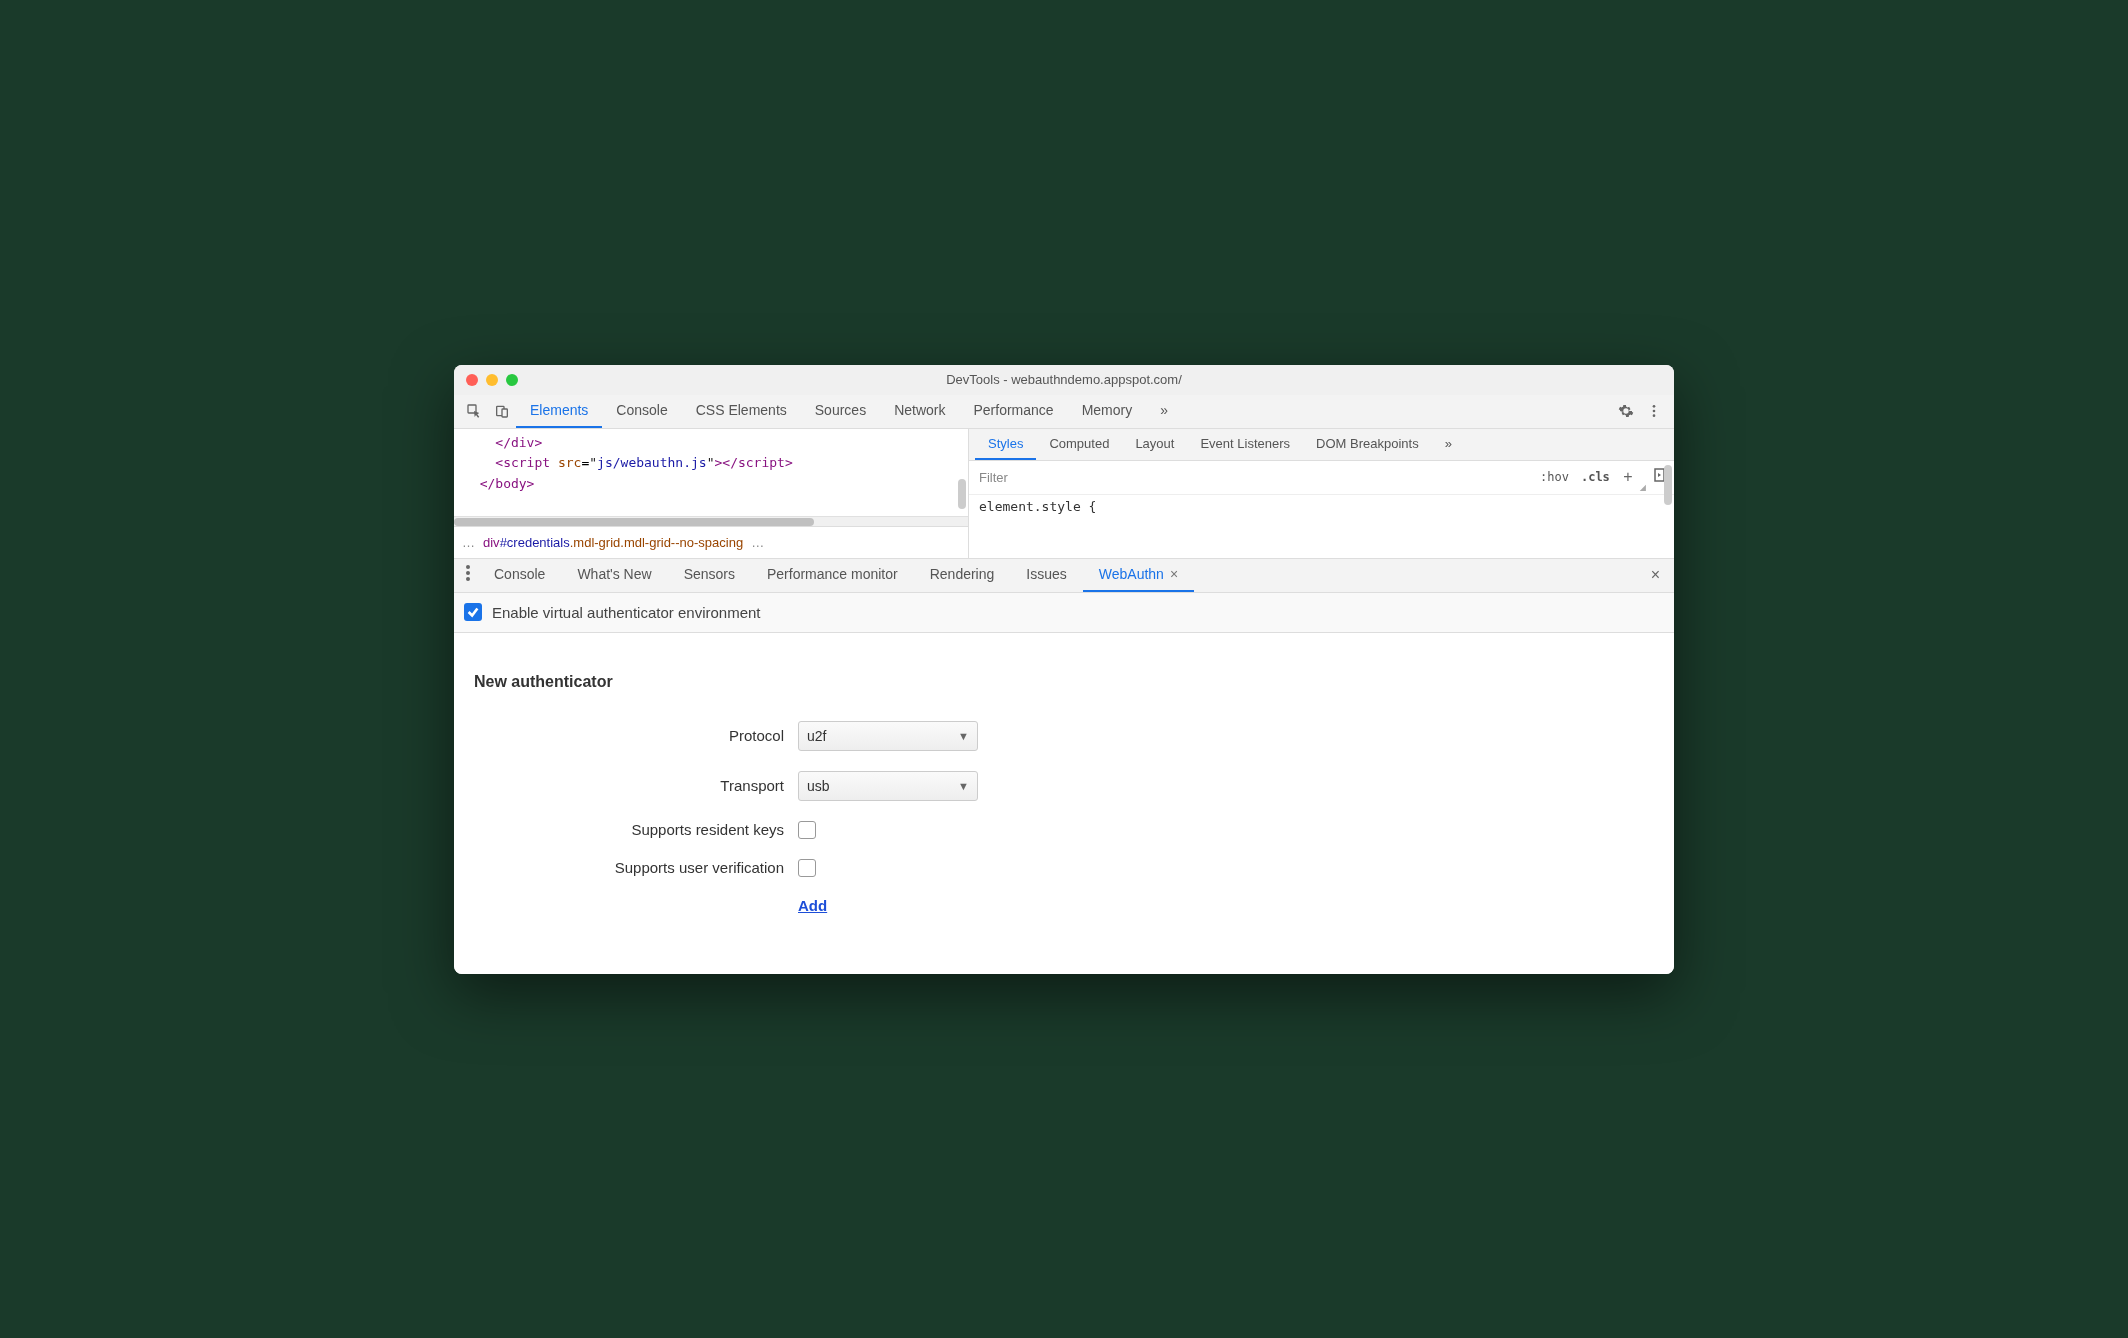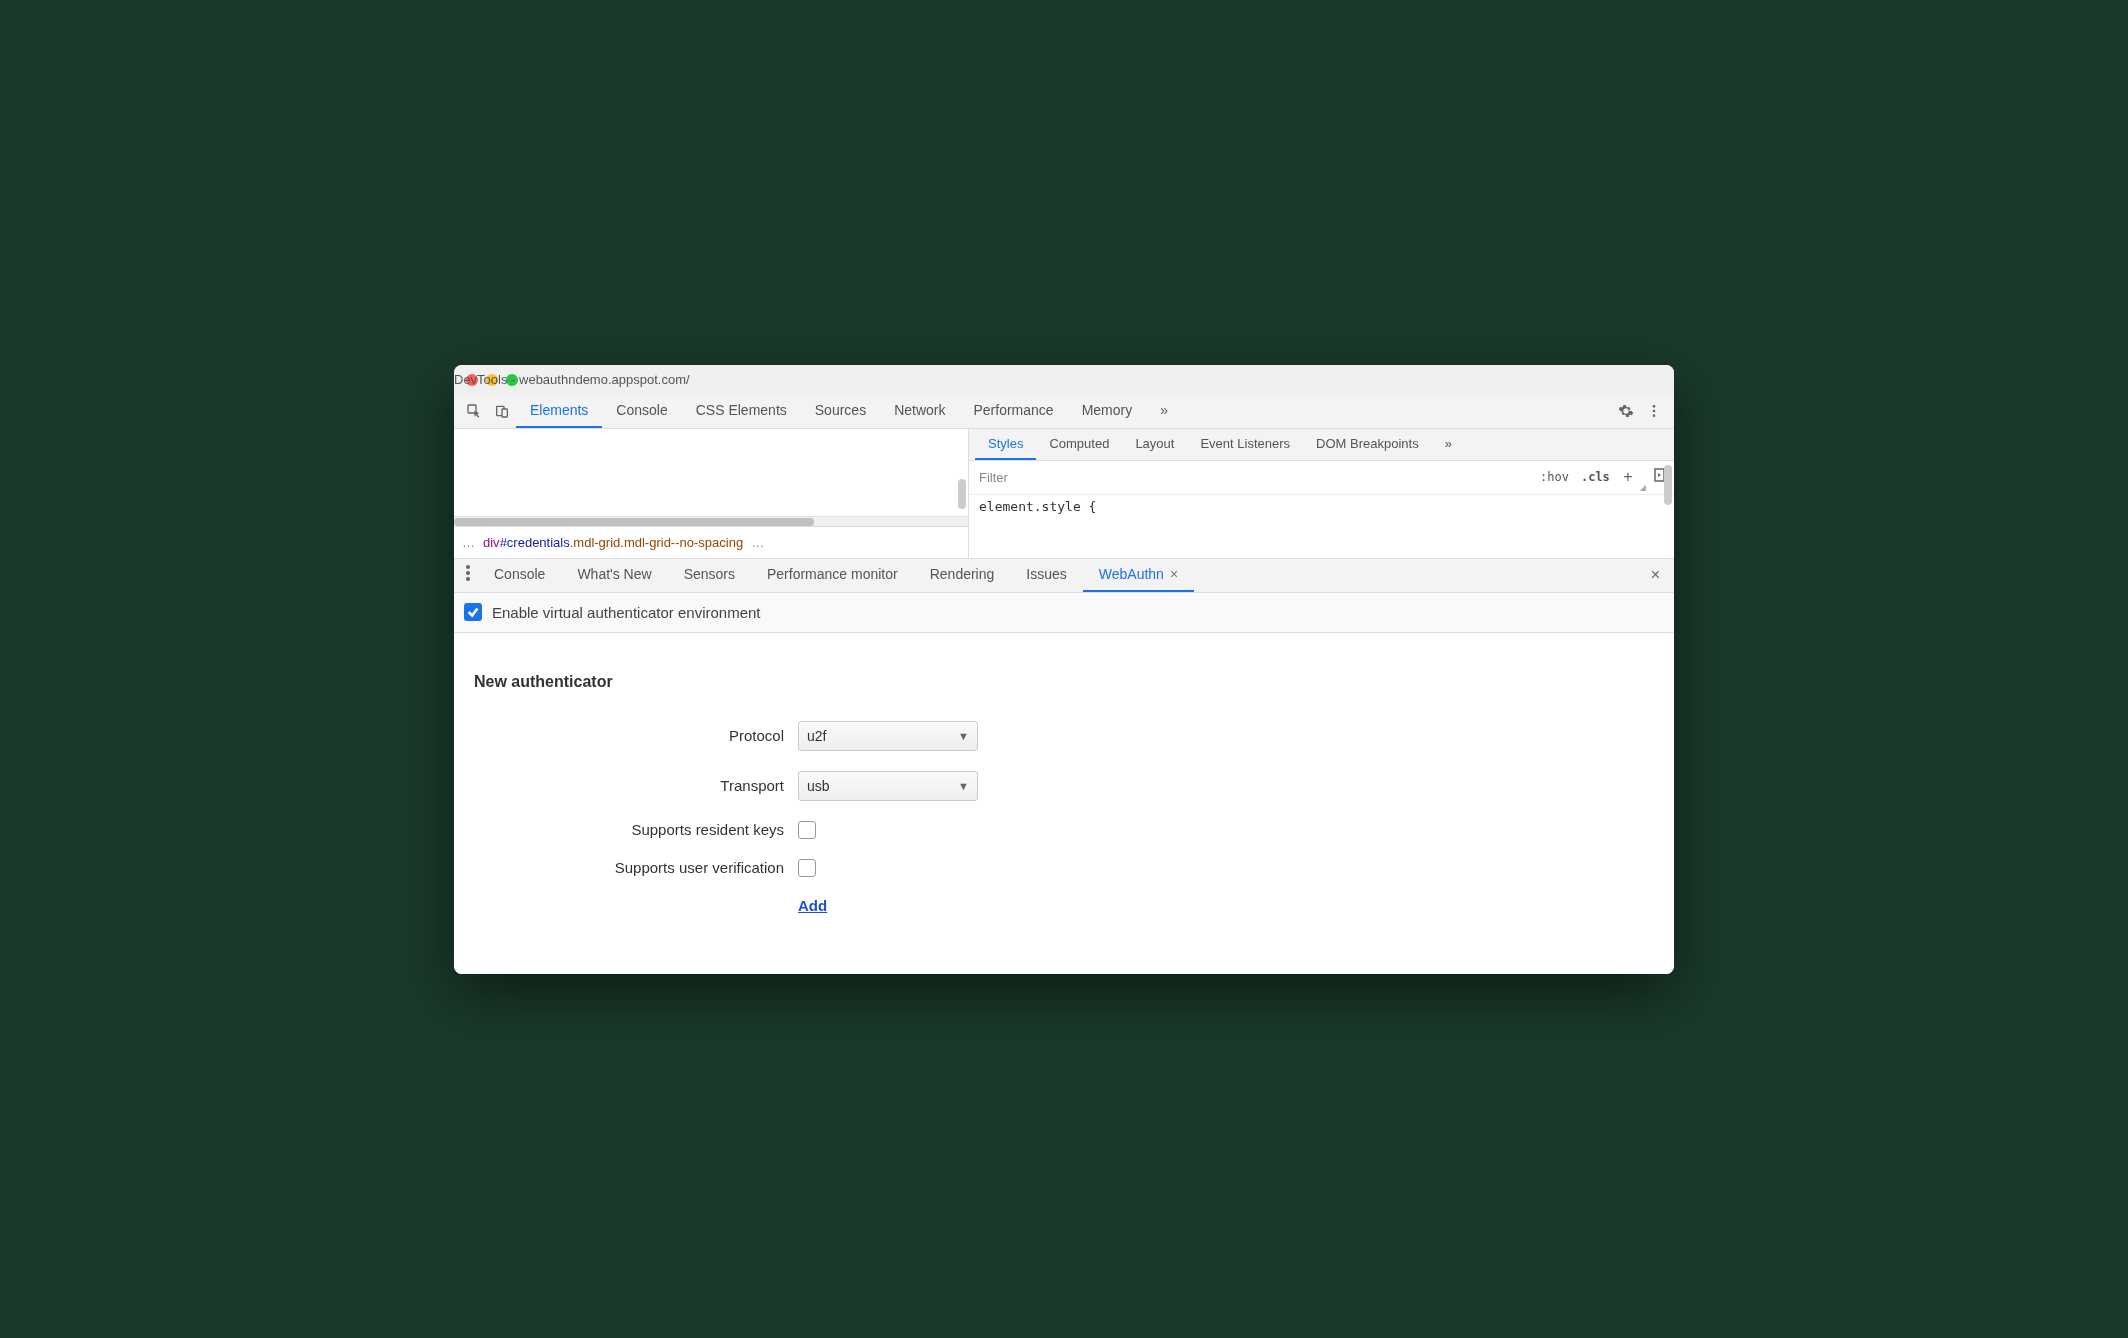--- a/index.html
+++ b/index.html
@@ -26,21 +26,21 @@
   align-items: center;
   padding: 0 12px;
   position: relative;
 }
 .traffic-lights { display: flex; gap: 8px; }
 .tl { width: 12px; height: 12px; border-radius: 50%; }
 .tl.red { background: #ff5f57; }
 .tl.yellow { background: #ffbd2e; }
 .tl.green { background: #28c840; }
 .title {
-  position: absolute; left: 0; right: 0; 
+  position: absolute; left: 0; right: 0; text-align: center;
   font-size: 13px; color: #555; pointer-events: none;
 }
 .main-tabs {
   display: flex; align-items: center; height: 34px;
   border-bottom: 1px solid #ddd; background: #f3f3f3; padding: 0 6px;
 }
 .icon-btn { width: 28px; height: 28px; display: flex; align-items: center; justify-content: center; color: #666; cursor: pointer; }
 .icon-btn svg { width: 16px; height: 16px; }
 .tab { padding: 0 14px; height: 34px; display: flex; align-items: center; font-size: 14px; color: #555; cursor: pointer; border-bottom: 2px solid transparent; }
 .tab.active { color: #1a73e8; border-bottom-color: #1a73e8; }
@@ -142,20 +142,25 @@
           <circle cx="12" cy="5" r="2"></circle>
           <circle cx="12" cy="12" r="2"></circle>
           <circle cx="12" cy="19" r="2"></circle>
         </svg>
     </div>
   </div>
 
   <div class="split">
     <div class="left-pane">
       <div class="code-area">
+        <div id="code-lines">
+            <div class="code-line">    <span class="t-tag">&lt;/div&gt;</span></div>
+            <div class="code-line">    <span class="t-tag">&lt;script </span><span class="t-attr">src</span><span>=</span><span class="t-quote">"</span><span class="t-str">js/webauthn.js</span><span class="t-quote">"</span><span class="t-tag">&gt;&lt;/script&gt;</span></div>
+            <div class="code-line">  <span class="t-tag">&lt;/body&gt;</span></div>
+          </div>
         <div class="vscroll-mini"></div>
         <div class="hscroll">
             <div class="hscroll-thumb"></div>
           </div>
       </div>
       <div class="breadcrumb-bar">
         <span class="bc-ell">…</span>
         <span><span class="bc-tag">div</span><span class="bc-id">#credentials</span><span class="bc-cls">.mdl-grid.mdl-grid--no-spacing</span></span>
         <span class="bc-ell">…</span>
       </div>

